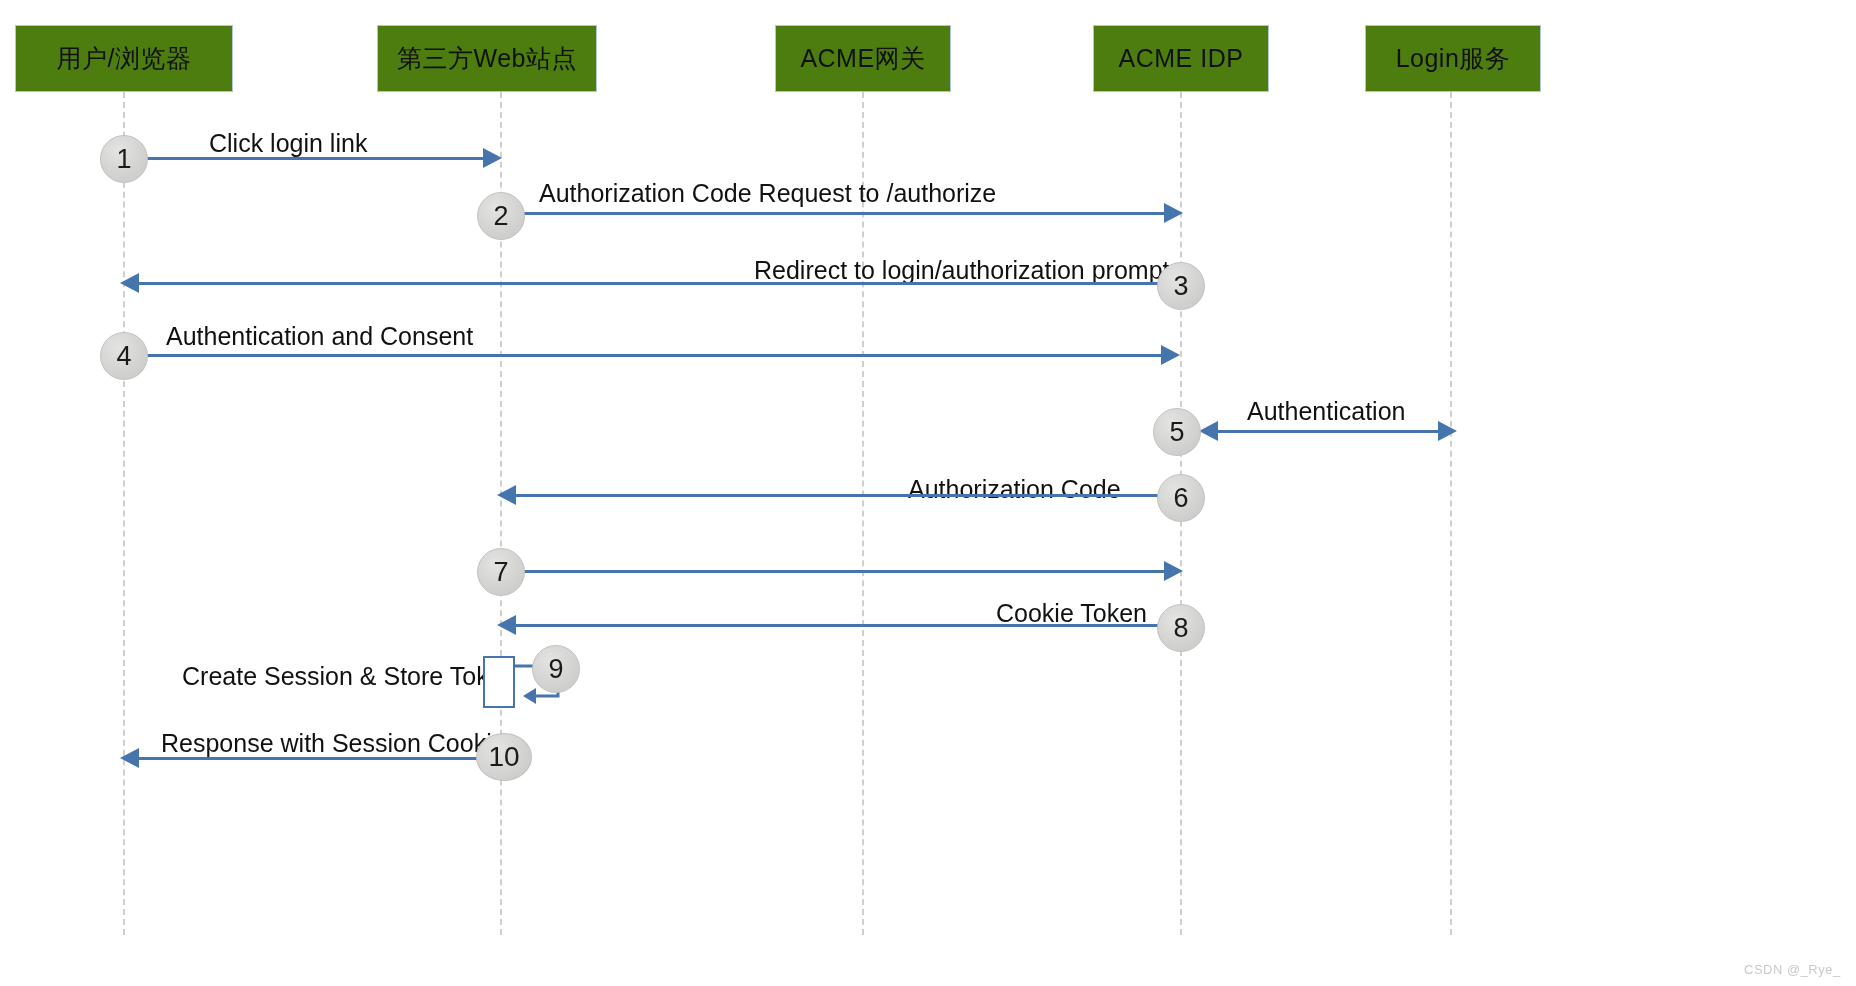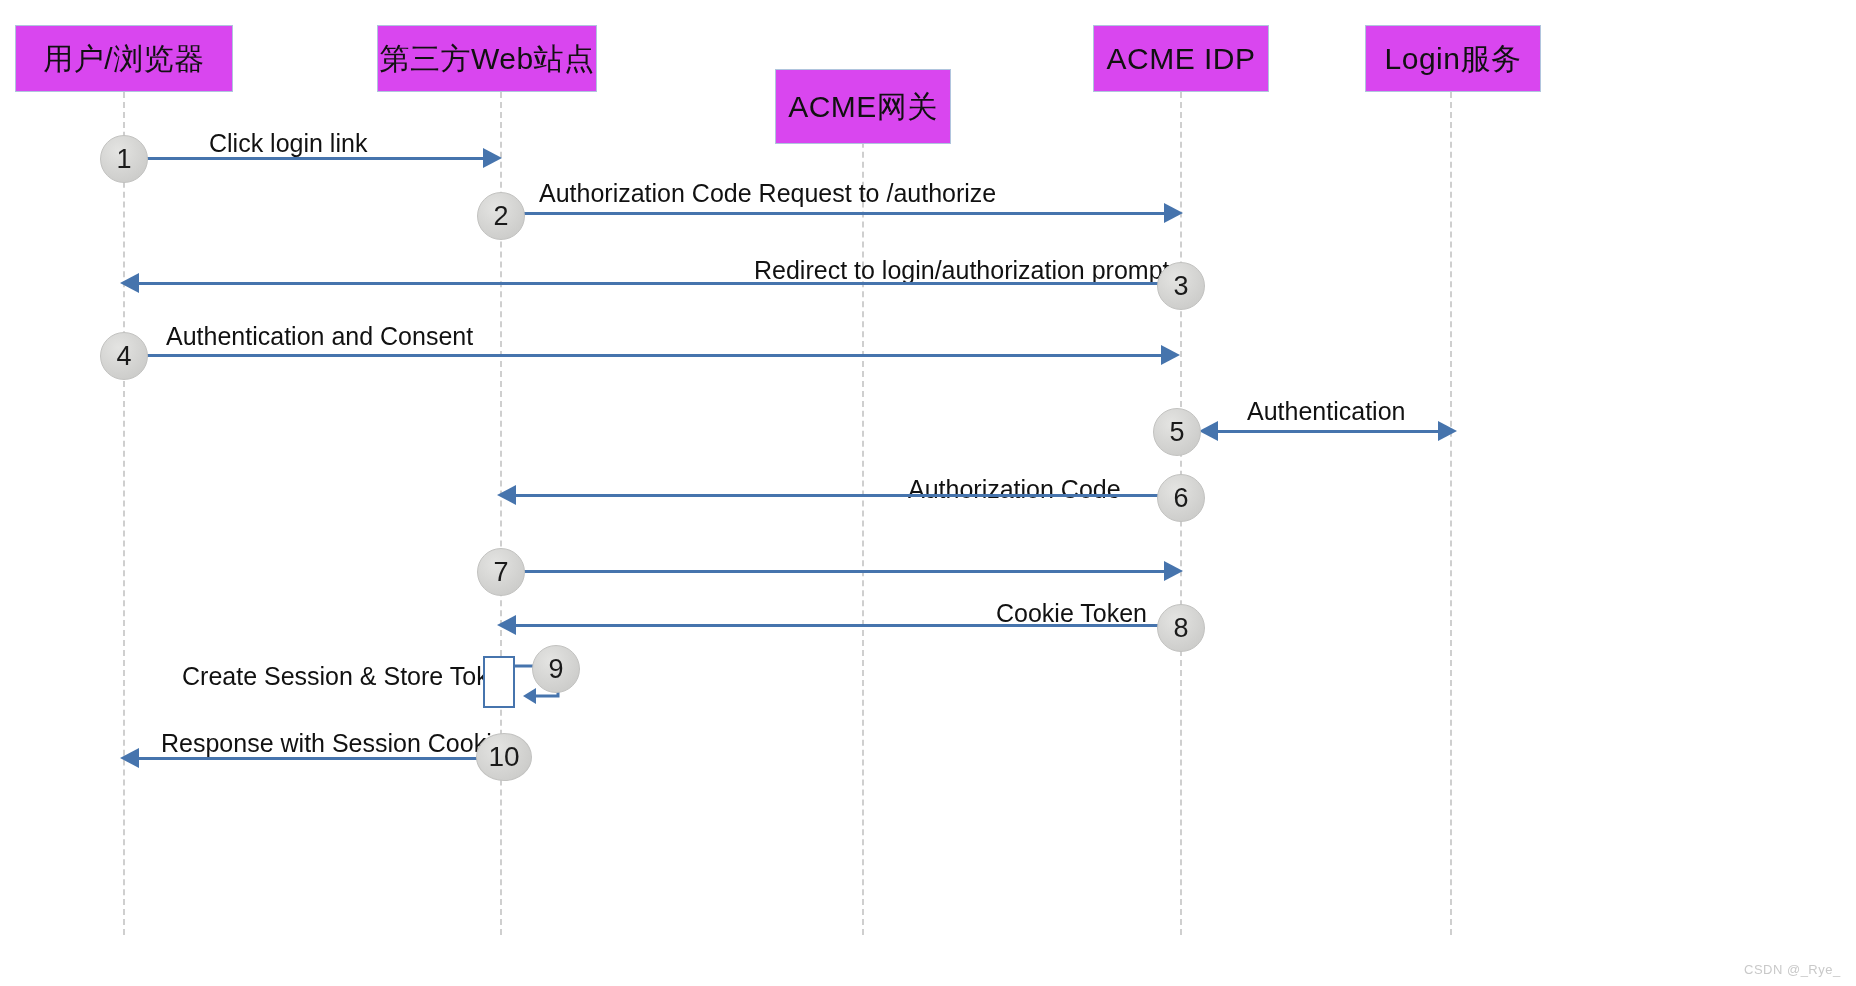--- a/index.html
+++ b/index.html
@@ -15,27 +15,27 @@
     width: 1856px;
     height: 986px;
     background: #ffffff;
     overflow: hidden;
   }
 
   
   .actor-box {
     position: absolute;
     box-sizing: border-box;
-    background: #d946ef;
+    background: #4d7c0f;
     border: 1px solid #b0c4dd;
     display: flex;
     align-items: center;
     justify-content: center;
     color: #111111;
-    font-size: 30px;
+    font-size: 25px;
     line-height: 1;
     letter-spacing: 0.5px;
     white-space: nowrap;
   }
 
   
   .lifeline {
     position: absolute;
     width: 0;
     border-left: 2px dashed #cfcfcf;
@@ -124,21 +124,21 @@
   <div class="lifeline" style="left:862px;  top:92px;  height:843px;"></div>
   <div class="lifeline" style="left:1180px; top:92px;  height:843px;"></div>
   <div class="lifeline" style="left:1450px; top:92px;  height:843px;"></div>
 
   <div class="actor-box" style="left:15px; top:25px; width:218px; height:67px;">
     <span>用户/浏览器</span>
   </div>
   <div class="actor-box" style="left:377px; top:25px; width:220px; height:67px;">
     <span>第三方Web站点</span>
   </div>
-  <div class="actor-box" style="left:775px; top:25px; width:176px; height:75px;margin-top:44px;">
+  <div class="actor-box" style="left:775px; top:25px; width:176px; height:67px;">
     <span>ACME网关</span>
   </div>
   <div class="actor-box" style="left:1365px; top:25px; width:176px; height:67px;">
     <span>Login服务</span>
   </div>
   <div class="actor-box" style="left:1093px; top:25px; width:176px; height:67px;">
     <span>ACME IDP</span>
   </div>
 
   <div class="msg-label" style="left:209px; top:131px;">Click login link</div>

